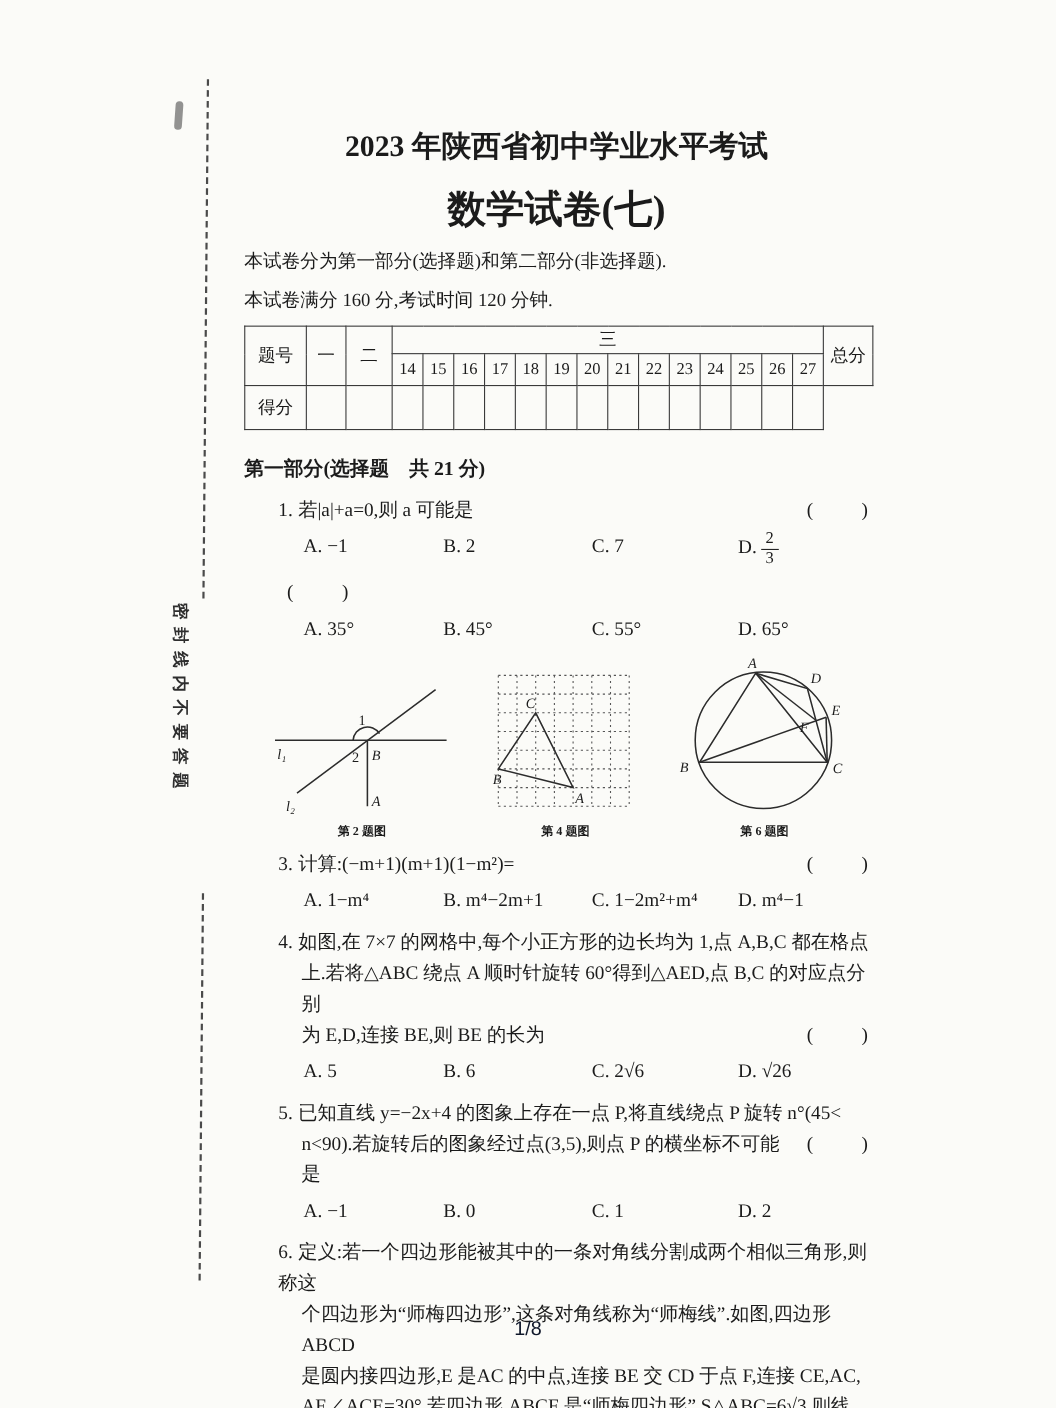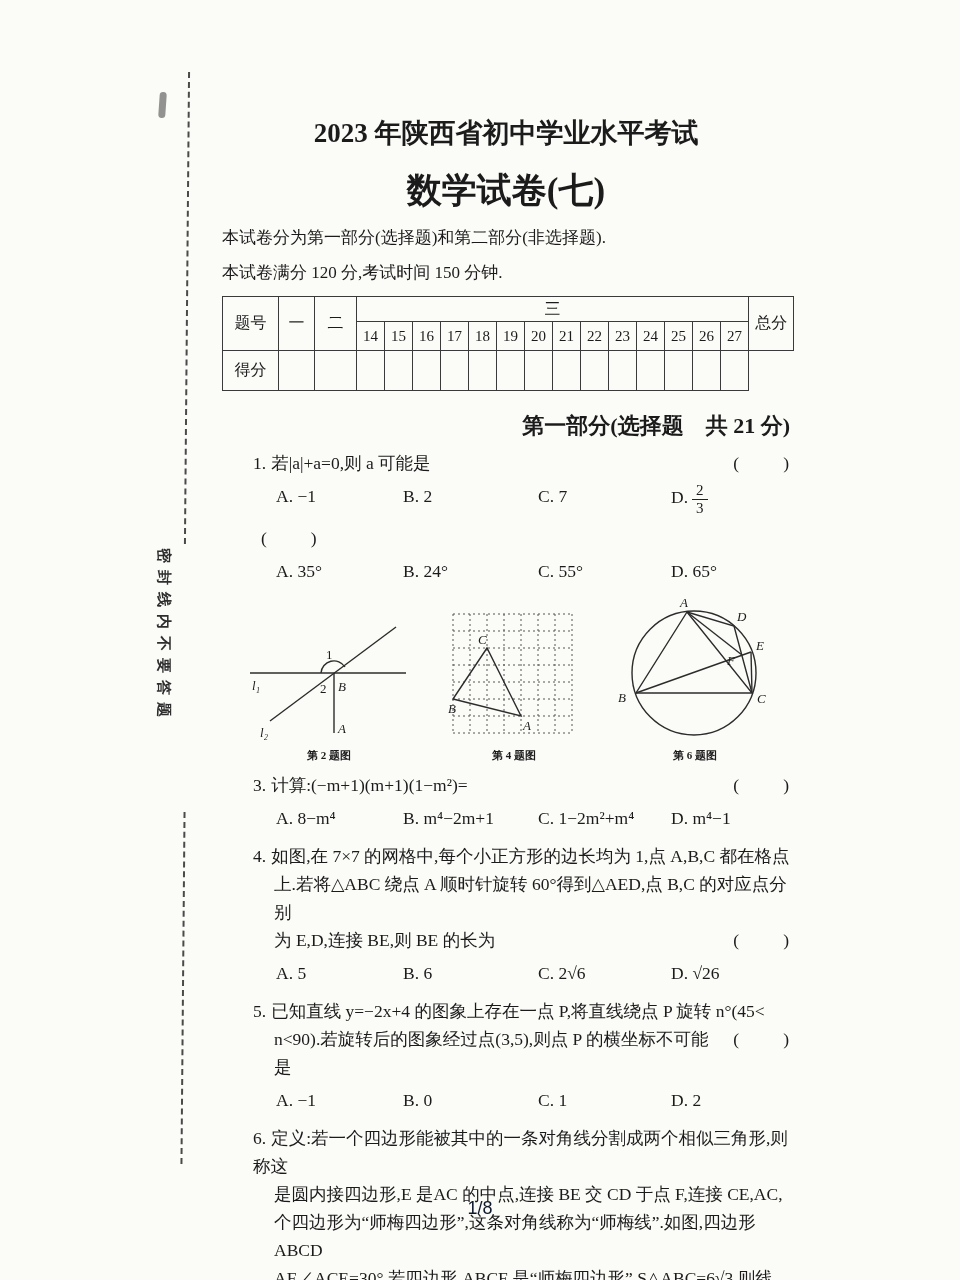--- a/index.html
+++ b/index.html
@@ -30,21 +30,21 @@
   .note{font-size:17px;line-height:27px;margin:8px 0 0;}
   .note:first-of-type{margin-top:12px;}
   
   table.score{border-collapse:collapse;table-layout:fixed;width:567px;margin-top:10px;}
   table.score td{border:1.5px solid #3a3a3a;text-align:center;vertical-align:middle;
     font-size:15px;padding:0;overflow:hidden;}
   tr.r-group td{height:24px;font-size:16px;}
   tr.r-nums td{height:28px;}
   tr.r-score td{height:39px;font-size:16px;}
   
-  .section-title{font-size:22px;font-weight:bold;text-align:right;margin:20px 0 0;line-height:30px;}
+  .section-title{font-size:18px;font-weight:bold;text-align:left;margin:20px 0 0;line-height:30px;}
   .instructions{font-size:16.5px;font-weight:bold;margin:14px 0 0;line-height:26px;}
   
   .q{font-size:17.5px;line-height:28px;margin-top:8px;margin-left:31px;}
   .qline{display:flex;justify-content:space-between;}
   .qline .qtext{flex:1 1 auto;}
   .cont{padding-left:21px;justify-content:center;}
   .qno{margin-right:5px;}
   .paren{white-space:pre;letter-spacing:1px;flex:0 0 auto;margin-left:8px;}
   .opts{display:grid;grid-template-columns:127px 135px 133px auto;
     padding-left:23px;margin-top:5px;align-items:start;min-height:30px;}
@@ -74,21 +74,21 @@
   <div class="seal-seg top"></div>
   <div class="seal-text">密封线内不要答题</div>
   <div class="seal-seg bottom"></div>
   <div class="smudge"></div>
 
   <div class="content">
 
     <h1 class="title">2023 年陕西省初中学业水平考试</h1>
     <h2 class="subtitle">数学试卷(七)</h2>
     <p class="note">本试卷分为第一部分(选择题)和第二部分(非选择题).</p>
-    <p class="note">本试卷满分 120 分,考试时间 150 分钟.</p>
+    <p class="note">本试卷满分 160 分,考试时间 120 分钟.</p>
 
     <table class="score">
       <colgroup>
         <col style="width:56px">
           <col style="width:36px">
           <col style="width:42px">
         <col span="14" style="width:28px">
           <col style="width:45px">
       </colgroup>
       <tbody>
@@ -154,21 +154,21 @@
             </span></span>
       </div>
     </div>
 
     <div class="q">
       <div class="qline">
         <span class="paren">(        )</span>
       </div>
       <div class="opts">
         <span class="opt">A. 35°</span>
-        <span class="opt">B. 24°</span>
+        <span class="opt">B. 45°</span>
         <span class="opt">C. 55°</span>
         <span class="opt">D. 65°</span>
       </div>
     </div>
 
     <div class="figrow">
 
       <div class="figure">
         <svg width="170" height="130" viewBox="0 0 170 130">
           <line class="stroke" x1="6" y1="58" x2="162" y2="58"></line>
@@ -216,21 +216,21 @@
       </div>
 
     </div>
 
     <div class="q">
       <div class="qline">
         <span class="qtext"><span class="qno">3.</span><span>计算:(−m+1)(m+1)(1−m²)=</span></span>
         <span class="paren">(        )</span>
       </div>
       <div class="opts">
-        <span class="opt">A. 8−m⁴</span>
+        <span class="opt">A. 1−m⁴</span>
         <span class="opt">B. m⁴−2m+1</span>
         <span class="opt">C. 1−2m²+m⁴</span>
         <span class="opt">D. m⁴−1</span>
       </div>
     </div>
 
     <div class="q">
       <div class="qline">
           <span class="qtext"><span class="qno">4.</span><span>如图,在 7×7 的网格中,每个小正方形的边长均为 1,点 A,B,C 都在格点</span></span>
         </div>
@@ -263,26 +263,26 @@
         <span class="opt">C. 1</span>
         <span class="opt">D. 2</span>
       </div>
     </div>
 
     <div class="q">
       <div class="qline">
           <span class="qtext"><span class="qno">6.</span><span>定义:若一个四边形能被其中的一条对角线分割成两个相似三角形,则称这</span></span>
         </div>
       <div class="qline cont">
+          <span class="qtext">个四边形为“师梅四边形”,这条对角线称为“师梅线”.如图,四边形 ABCD</span>
+        </div>
+      <div class="qline cont">
           <span class="qtext">是圆内接四边形,E 是AC 的中点,连接 BE 交 CD 于点 F,连接 CE,AC,</span>
         </div>
       <div class="qline cont">
-          <span class="qtext">个四边形为“师梅四边形”,这条对角线称为“师梅线”.如图,四边形 ABCD</span>
-        </div>
-      <div class="qline cont">
           <span class="qtext">AF,∠ACE=30°.若四边形 ABCF 是“师梅四边形”,S△ABC=6√3,则线段</span>
         </div>
     </div>
 
   </div>
 
   <div class="pagenum">1/8</div>
 
 </div>
 

